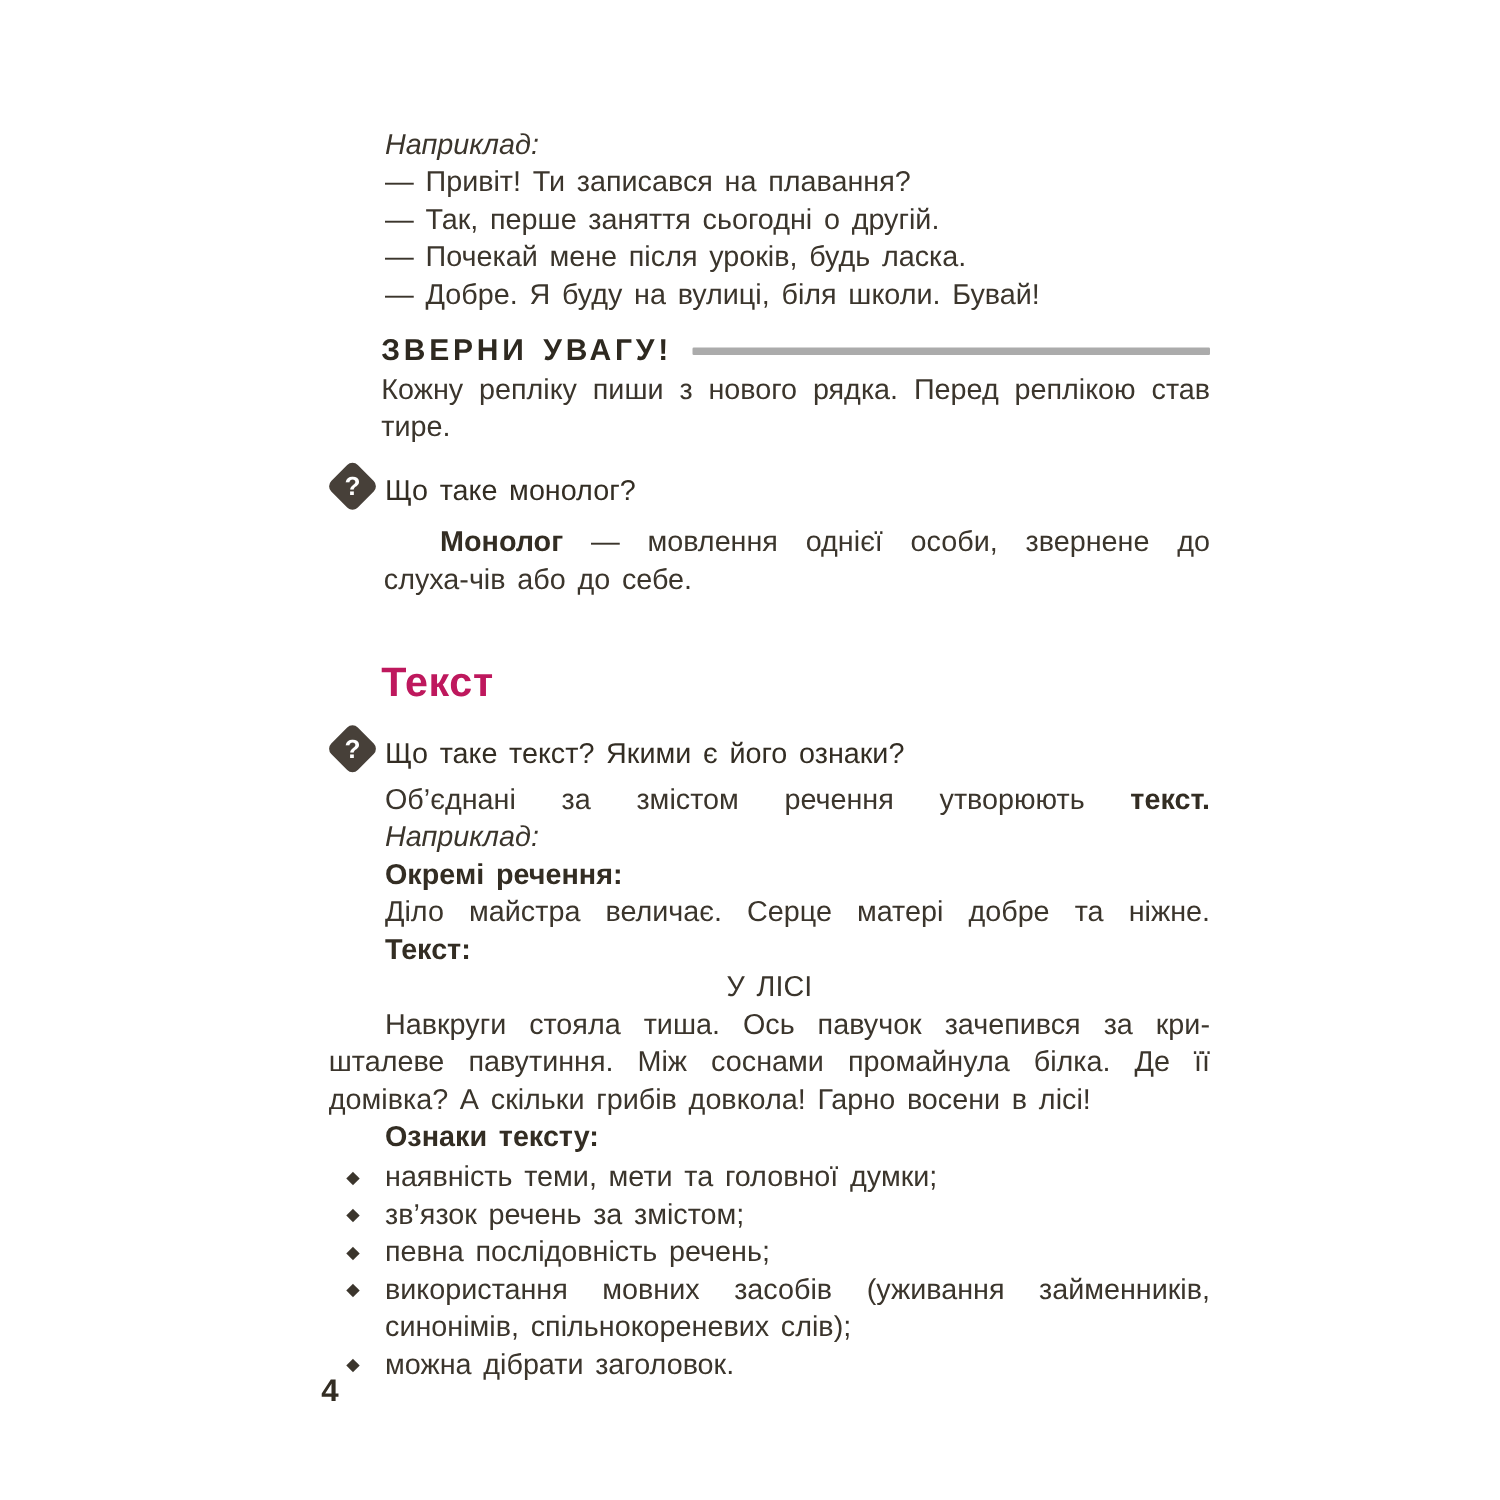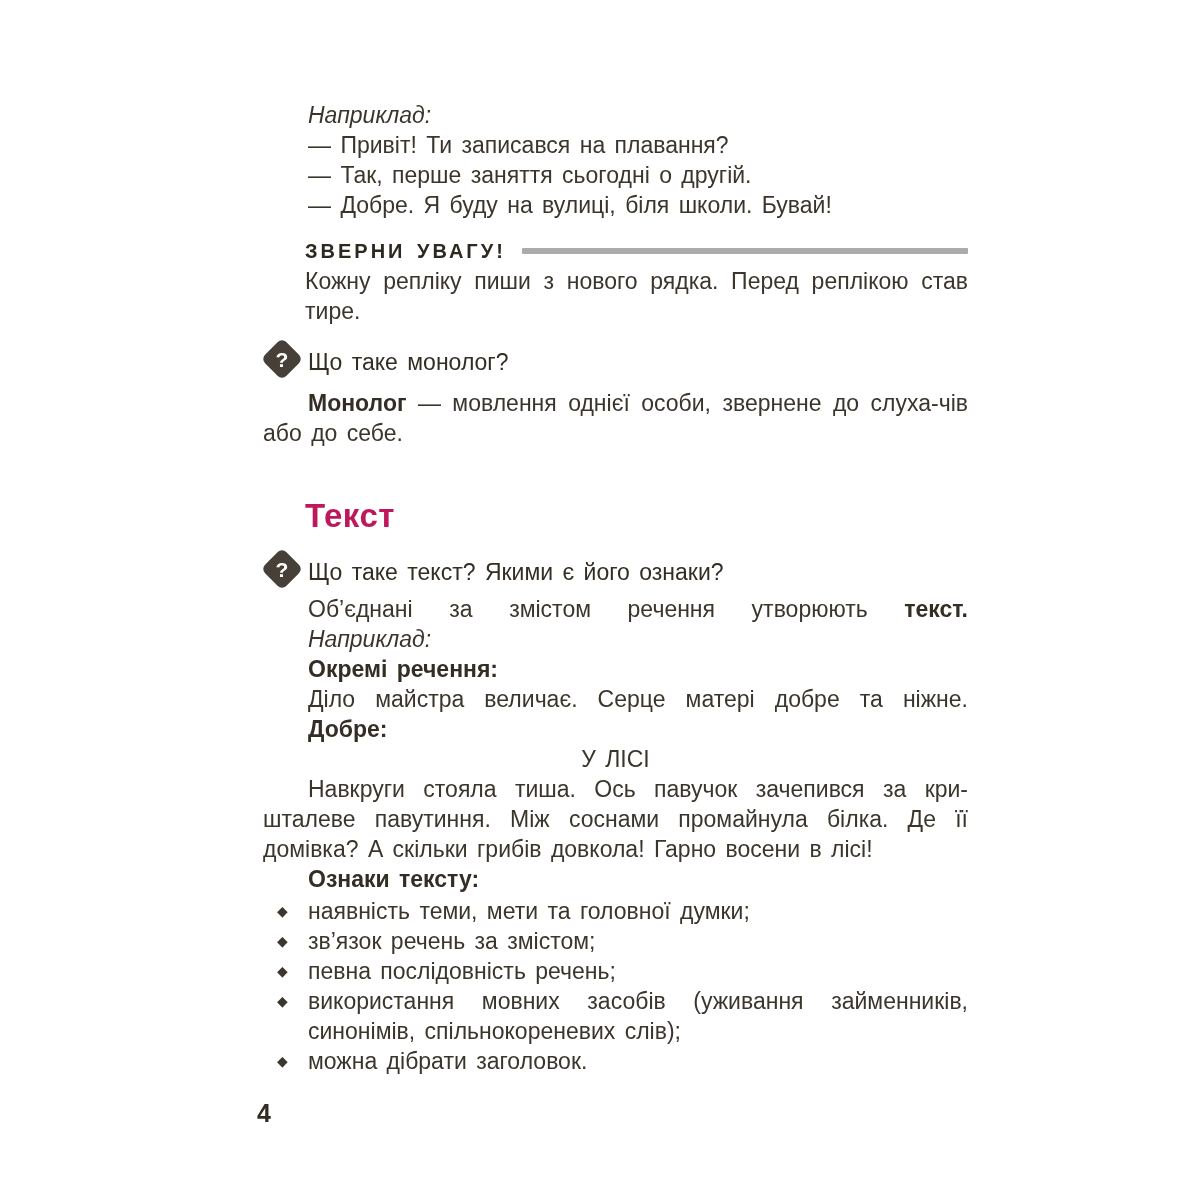--- a/index.html
+++ b/index.html
@@ -15,21 +15,21 @@
   .content p { margin:0; }
   .indent { padding-left:45px; }
   .ital { font-style:italic; }
   .bold, b { font-weight:bold; color:#332d23; }
   .para { text-align:justify; text-indent:45px; }
   .fill { text-align:justify; text-align-last:justify; padding-left:45px; }
   .center { text-align:center; }
 
   .callout { margin-left:42px; margin-top:16px; }
   .callout-head { display:flex; align-items:center; height:30px; }
-  .callout-title { font-weight:bold; font-size:20px; letter-spacing:3px; color:#2e2920; white-space:nowrap; }
+  .callout-title { font-weight:bold; font-size:24px; letter-spacing:3px; color:#2e2920; white-space:nowrap; }
   .callout-bar { flex:1; height:6px; background:#ababab; margin-left:16px; border-radius:1px; }
   .callout-text { text-align:justify; }
 
   .qblock { position:relative; margin-top:14px; min-height:44px; padding-left:45px; }
   .qicon {
     position:absolute; left:4px; top:4px; width:30px; height:30px;
     background:#474039; border-radius:6px; transform:rotate(45deg);
     display:flex; align-items:center; justify-content:center;
   }
   .qicon .glyph { transform:rotate(-45deg); color:#ffffff; font-weight:bold; font-size:21px; line-height:1; }
@@ -50,55 +50,56 @@
 </head>
 <body>
 
 <div class="content">
 
   <p class="indent ital">Наприклад:</p>
 
   <div>
     <p class="indent">— Привіт! Ти записався на плавання?</p>
     <p class="indent">— Так, перше заняття сьогодні о другій.</p>
+    <p class="indent">— Почекай мене після уроків, будь ласка.</p>
     <p class="indent">— Добре. Я буду на вулиці, біля школи. Бувай!</p>
   </div>
 
   <div class="callout">
     <div class="callout-head">
       <span class="callout-title">ЗВЕРНИ УВАГУ!</span>
       <span class="callout-bar"></span>
     </div>
     <p class="callout-text">Кожну репліку пиши з нового рядка. Перед реплікою став тире.</p>
   </div>
 
   <div class="qblock">
     <span class="qicon">
         <span class="glyph">?</span>
       </span>
     <span class="qlabel">Що таке монолог?</span>
   </div>
 
-  <p class="para" style="margin-top:4px;"><b>Монолог</b><span> — мовлення однієї особи, звернене до слуха-чів або до себе.</span></p>
+  <p class="para" style="margin-top:4px;margin-left:44px;"><b>Монолог</b><span> — мовлення однієї особи, звернене до слуха-чів або до себе.</span></p>
 
   <h1 class="section-heading">Текст</h1>
 
   <div class="qblock">
     <span class="qicon">
         <span class="glyph">?</span>
       </span>
     <span class="qlabel">Що таке текст? Якими є його ознаки?</span>
   </div>
 
   <p class="fill"><span>Об’єднані за змістом речення утворюють </span><b>текст.</b></p>
 
   <p class="indent ital">Наприклад:</p>
   <p class="indent bold">Окремі речення:</p>
   <p class="fill">Діло майстра величає. Серце матері добре та ніжне.</p>
-  <p class="indent bold">Добре:</p>
+  <p class="indent bold">Текст:</p>
 
   <p class="center">У ЛІСІ</p>
   <p class="para">Навкруги стояла тиша. Ось павучок зачепився за кри-шталеве павутиння. Між соснами промайнула білка. Де її домівка? А скільки грибів довкола! Гарно восени в лісі!</p>
 
   <p class="indent bold">Ознаки тексту:</p>
 
   <div class="bullets">
     <div class="bullet-item">
       <span class="bullet-marker">◆</span>
       <span class="bullet-text">наявність теми, мети та головної думки;</span>

